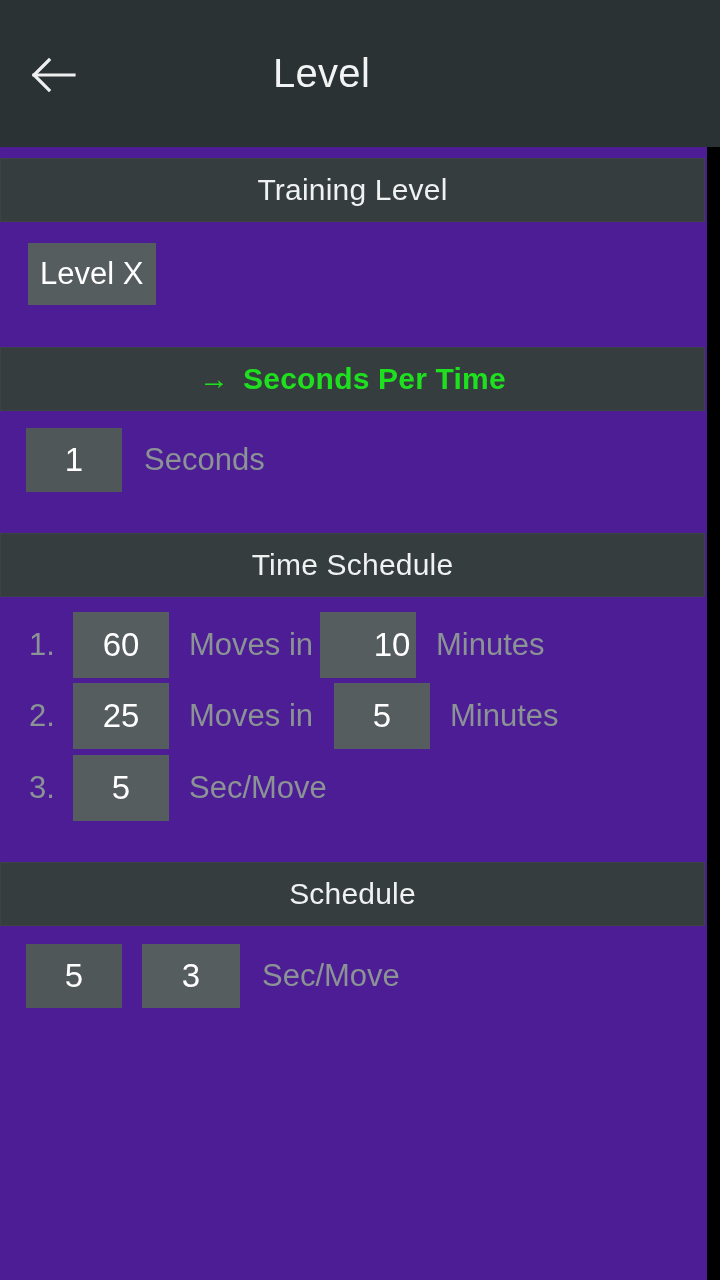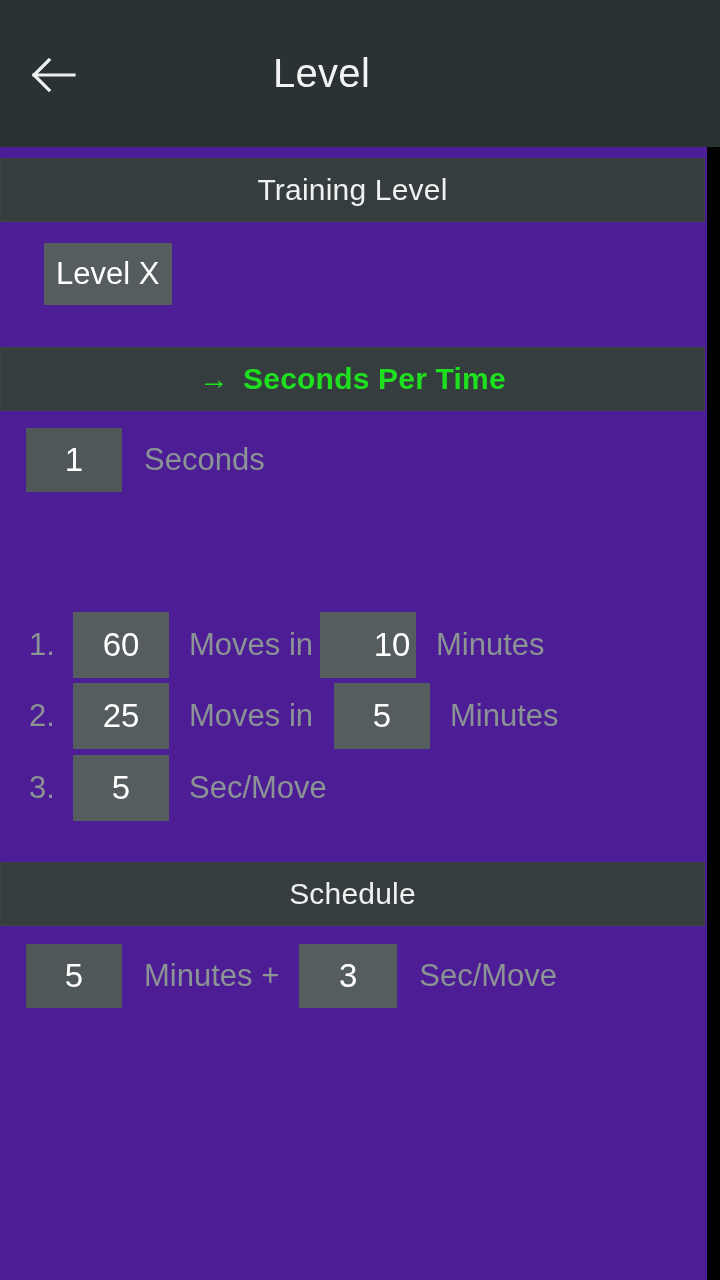--- a/index.html
+++ b/index.html
@@ -158,34 +158,37 @@
       </span>
     </div>
   </div>
 
   <div id="scroll-area">
 
     <div class="section-header" style="top:11px;">
       <span class="title">Training Level</span>
     </div>
 
-    <div class="row" style="top:96px; left:44px;">
+    <div class="row" style="top:96px; left:28px;">
       <div class="value-box text lite" style="width:128px;height:62px;">Level X</div>
     </div>
 
     <div class="section-header accent" style="top:200px;">
       <span class="arrow-icon">→</span>
       <span class="title">Seconds Per Time</span>
     </div>
 
     <div class="row" style="top:281px; left:26px;">
       <div class="value-box" style="width:96px;height:64px;">1</div>
       <span class="label" style="margin-left:22px;">Seconds</span>
     </div>
 
+    <div class="section-header" style="top:386px;">
+      <span class="title">Time Schedule</span>
+    </div>
 
     <div class="row" style="top:465px; left:29px;">
       <span class="idx">1.</span>
       <div class="value-box lite" style="width:96px;height:66px;">60</div>
       <span class="label" style="margin-left:20px;">Moves in</span>
       <div class="value-box lite" style="width:96px;height:66px;margin-left:7px;padding-left:48px;">10</div>
       <span class="label" style="margin-left:20px;">Minutes</span>
     </div>
 
     <div class="row" style="top:536px; left:29px;">
@@ -201,21 +204,20 @@
       <div class="value-box lite" style="width:96px;height:66px;">5</div>
       <span class="label" style="margin-left:20px;">Sec/Move</span>
     </div>
 
     <div class="section-header" style="top:715px;">
       <span class="title">Schedule</span>
     </div>
 
     <div class="row" style="top:797px; left:26px;">
       <div class="value-box" style="width:96px;height:64px;">5</div>
-      <span class="label" style="margin-left:22px;">Minutes +</span>
       <div class="value-box lite" style="width:98px;height:64px;margin-left:20px;">3</div>
       <span class="label" style="margin-left:22px;">Sec/Move</span>
     </div>
 
   </div>
 
   <div id="scrollbar-track">
     <div id="scrollbar-thumb"></div>
   </div>
 

